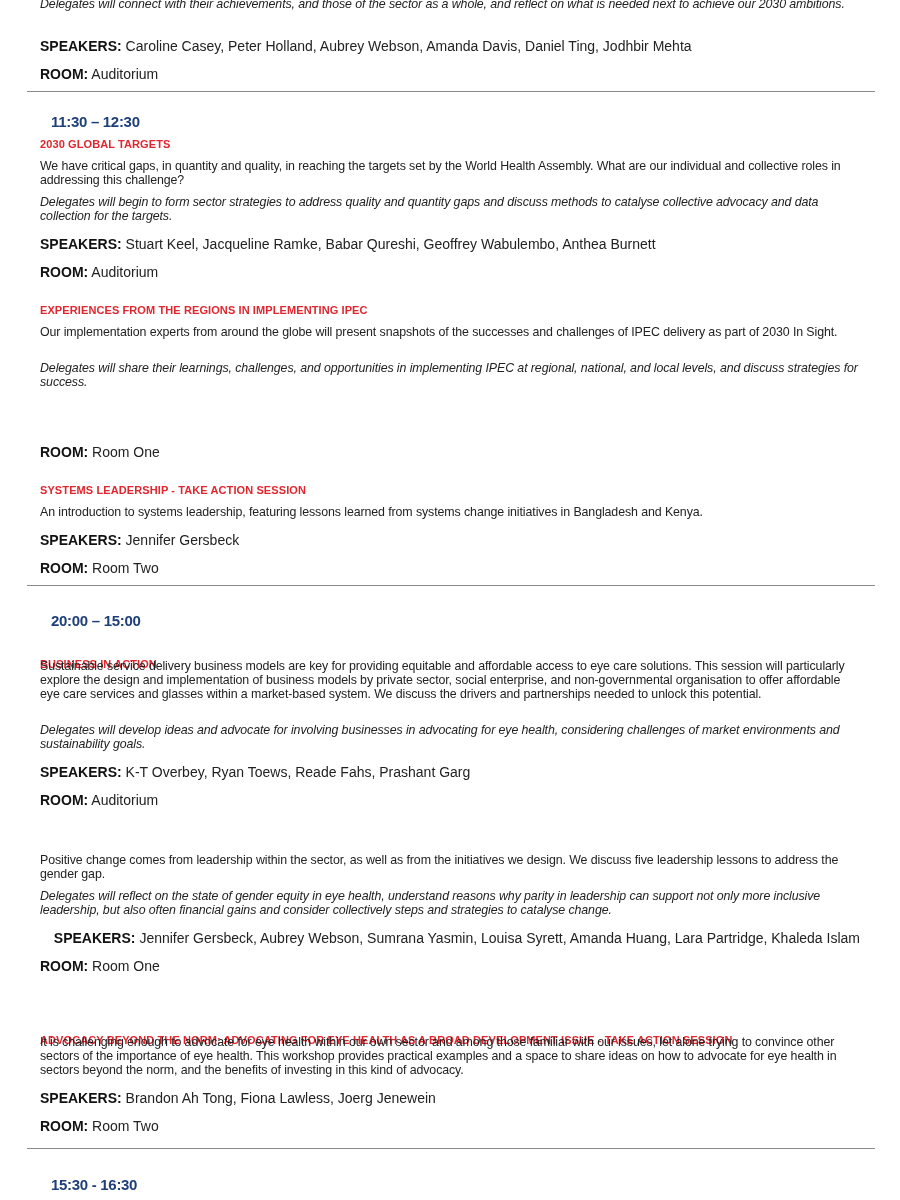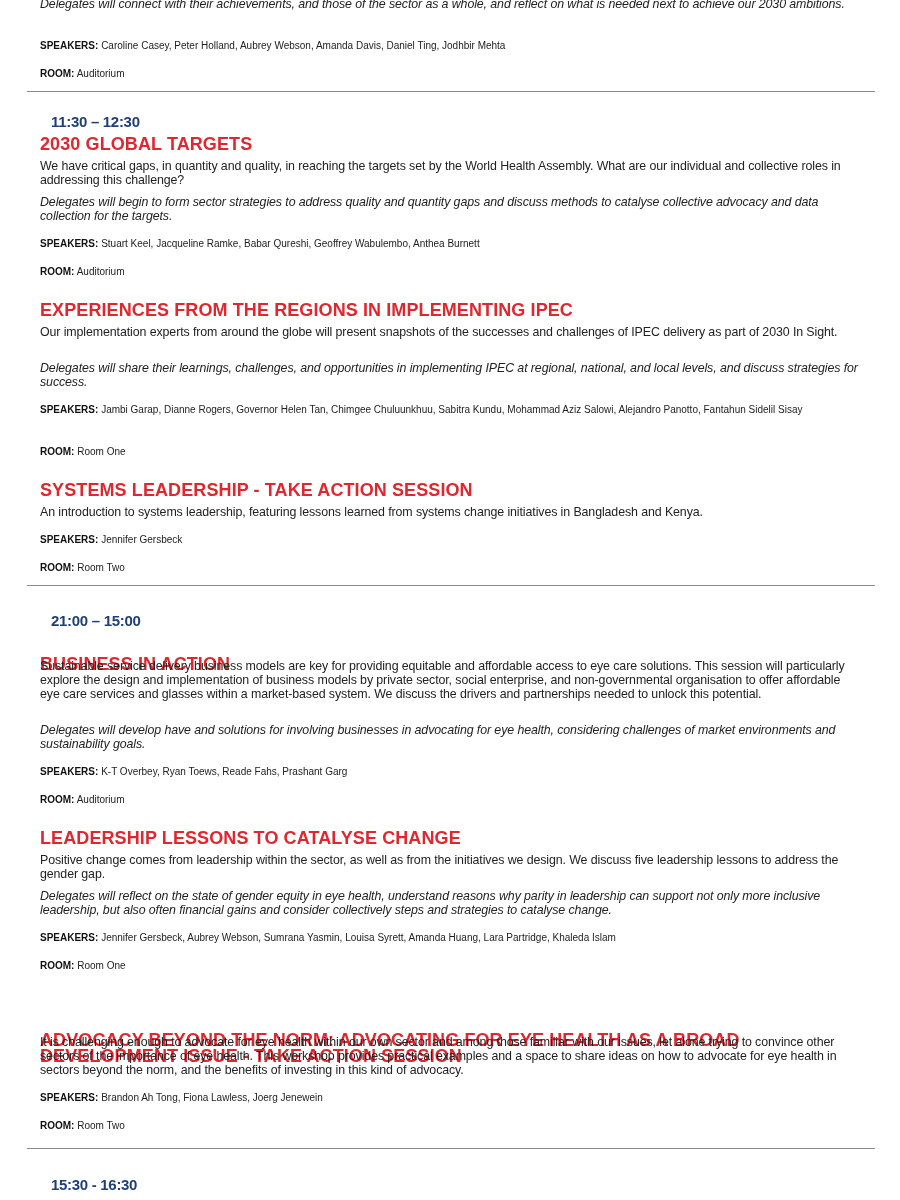--- a/index.html
+++ b/index.html
@@ -4,24 +4,24 @@
 <style>
   html, body { margin: 0; padding: 0; background: #ffffff; }
   body {
     width: 900px; height: 1200px; overflow: hidden; position: relative;
     font-family: "Liberation Sans", sans-serif; color: #1a1a1a;
   }
   .page { position: absolute; left: 0; top: 0; width: 900px; height: 856px; }
   .abs { position: absolute; left: 40px; width: 820px; }
   .p { font-size: 12.4px; line-height: 14px; margin: 0; color: #222; letter-spacing: -0.1px; }
   .it { font-style: italic; }
-  .meta { font-size: 10px; line-height: 14px; color: #222; }
+  .meta { font-size: 14px; line-height: 14px; color: #222; }
   .meta b { font-weight: 700; color: #111; }
   .title {
-    font-size: 18px; line-height: 16px; font-weight: 700; color: #e0262e;
+    font-size: 11px; line-height: 16px; font-weight: 700; color: #e0262e;
     letter-spacing: 0.1px; margin: 0;
   }
   .time {
     font-size: 15px; line-height: 18px; font-weight: 700; color: #1e3f7a;
     letter-spacing: -0.3px; margin: 11px;
   }
   .divider {
     position: absolute; left: 27px; width: 848px; height: 0;
     border-top: 1.5px solid #8a8a8a;
   }
@@ -52,59 +52,54 @@
     <span>Stuart Keel, Jacqueline Ramke, Babar Qureshi, Geoffrey Wabulembo, Anthea Burnett</span>
   </div>
   <div class="abs meta" style="top:265px;">
     <b>ROOM:</b>
     <span>Auditorium</span>
   </div>
 
   <h3 class="abs title" style="top:302px;">EXPERIENCES FROM THE REGIONS IN IMPLEMENTING IPEC</h3>
   <p class="abs p" style="top:325px;">Our implementation experts from around the globe will present snapshots of the successes and challenges of IPEC delivery as part of 2030 In Sight.</p>
   <p class="abs p it" style="top:361px;">Delegates will share their learnings, challenges, and opportunities in implementing IPEC at regional, national, and local levels, and discuss strategies for success.</p>
-  <div class="abs meta" style="top:403px;">
-    <b>SPEAKERS:</b>
-    <span>Jambi Garap, Dianne Rogers, Governor Helen Tan, Chimgee Chuluunkhuu, Sabitra Kundu, Mohammad Aziz Salowi, Alejandro Panotto, Fantahun Sidelil Sisay</span>
-  </div>
   <div class="abs meta" style="top:445px;">
     <b>ROOM:</b>
     <span>Room One</span>
   </div>
 
   <h3 class="abs title" style="top:482px;">SYSTEMS LEADERSHIP - TAKE ACTION SESSION</h3>
   <p class="abs p" style="top:505px;">An introduction to systems leadership, featuring lessons learned from systems change initiatives in Bangladesh and Kenya.</p>
   <div class="abs meta" style="top:533px;">
     <b>SPEAKERS:</b>
     <span>Jennifer Gersbeck</span>
   </div>
   <div class="abs meta" style="top:561px;">
     <b>ROOM:</b>
     <span>Room Two</span>
   </div>
   <div class="divider" style="top:585px;"></div>
 
-  <h2 class="abs time" style="top:601px;">21:00 – 15:00</h2>
+  <h2 class="abs time" style="top:601px;">20:00 – 15:00</h2>
 
   <h3 class="abs title" style="top:624px;margin-top:32px;">BUSINESS IN ACTION</h3>
   <p class="abs p" style="top:659px;">Sustainable service delivery business models are key for providing equitable and affordable access to eye care solutions. This session will particularly explore the design and implementation of business models by private sector, social enterprise, and non-governmental organisation to offer affordable eye care services and glasses within a market-based system. We discuss the drivers and partnerships needed to unlock this potential.</p>
-  <p class="abs p it" style="top:723px;">Delegates will develop have and solutions for involving businesses in advocating for eye health, considering challenges of market environments and sustainability goals.</p>
+  <p class="abs p it" style="top:723px;">Delegates will develop ideas and advocate for involving businesses in advocating for eye health, considering challenges of market environments and sustainability goals.</p>
   <div class="abs meta" style="top:765px;">
     <b>SPEAKERS:</b>
     <span>K-T Overbey, Ryan Toews, Reade Fahs, Prashant Garg</span>
   </div>
   <div class="abs meta" style="top:793px;">
     <b>ROOM:</b>
     <span>Auditorium</span>
   </div>
 
-  <h3 class="abs title" style="top:830px;">LEADERSHIP LESSONS TO CATALYSE CHANGE</h3>
   <p class="abs p" style="top:853px;">Positive change comes from leadership within the sector, as well as from the initiatives we design. We discuss five leadership lessons to address the gender gap.</p>
   <p class="abs p it" style="top:889px;">Delegates will reflect on the state of gender equity in eye health, understand reasons why parity in leadership can support not only more inclusive leadership, but also often financial gains and consider collectively steps and strategies to catalyse change.</p>
-  <div class="abs meta" style="top:931px;">
+  <div class="abs meta" style="top:931px;text-align:right;">
     <b>SPEAKERS:</b>
     <span>Jennifer Gersbeck, Aubrey Webson, Sumrana Yasmin, Louisa Syrett, Amanda Huang, Lara Partridge, Khaleda Islam</span>
   </div>
   <div class="abs meta" style="top:959px;">
     <b>ROOM:</b>
     <span>Room One</span>
   </div>
 
   <h3 class="abs title" style="top:1032px;">ADVOCACY BEYOND THE NORM: ADVOCATING FOR EYE HEALTH AS A BROAD DEVELOPMENT ISSUE - TAKE ACTION SESSION</h3>
   <p class="abs p" style="top:1035px;">It is challenging enough to advocate for eye health within our own sector and among those familiar with our issues, let alone trying to convince other sectors of the importance of eye health. This workshop provides practical examples and a space to share ideas on how to advocate for eye health in sectors beyond the norm, and the benefits of investing in this kind of advocacy.</p>

